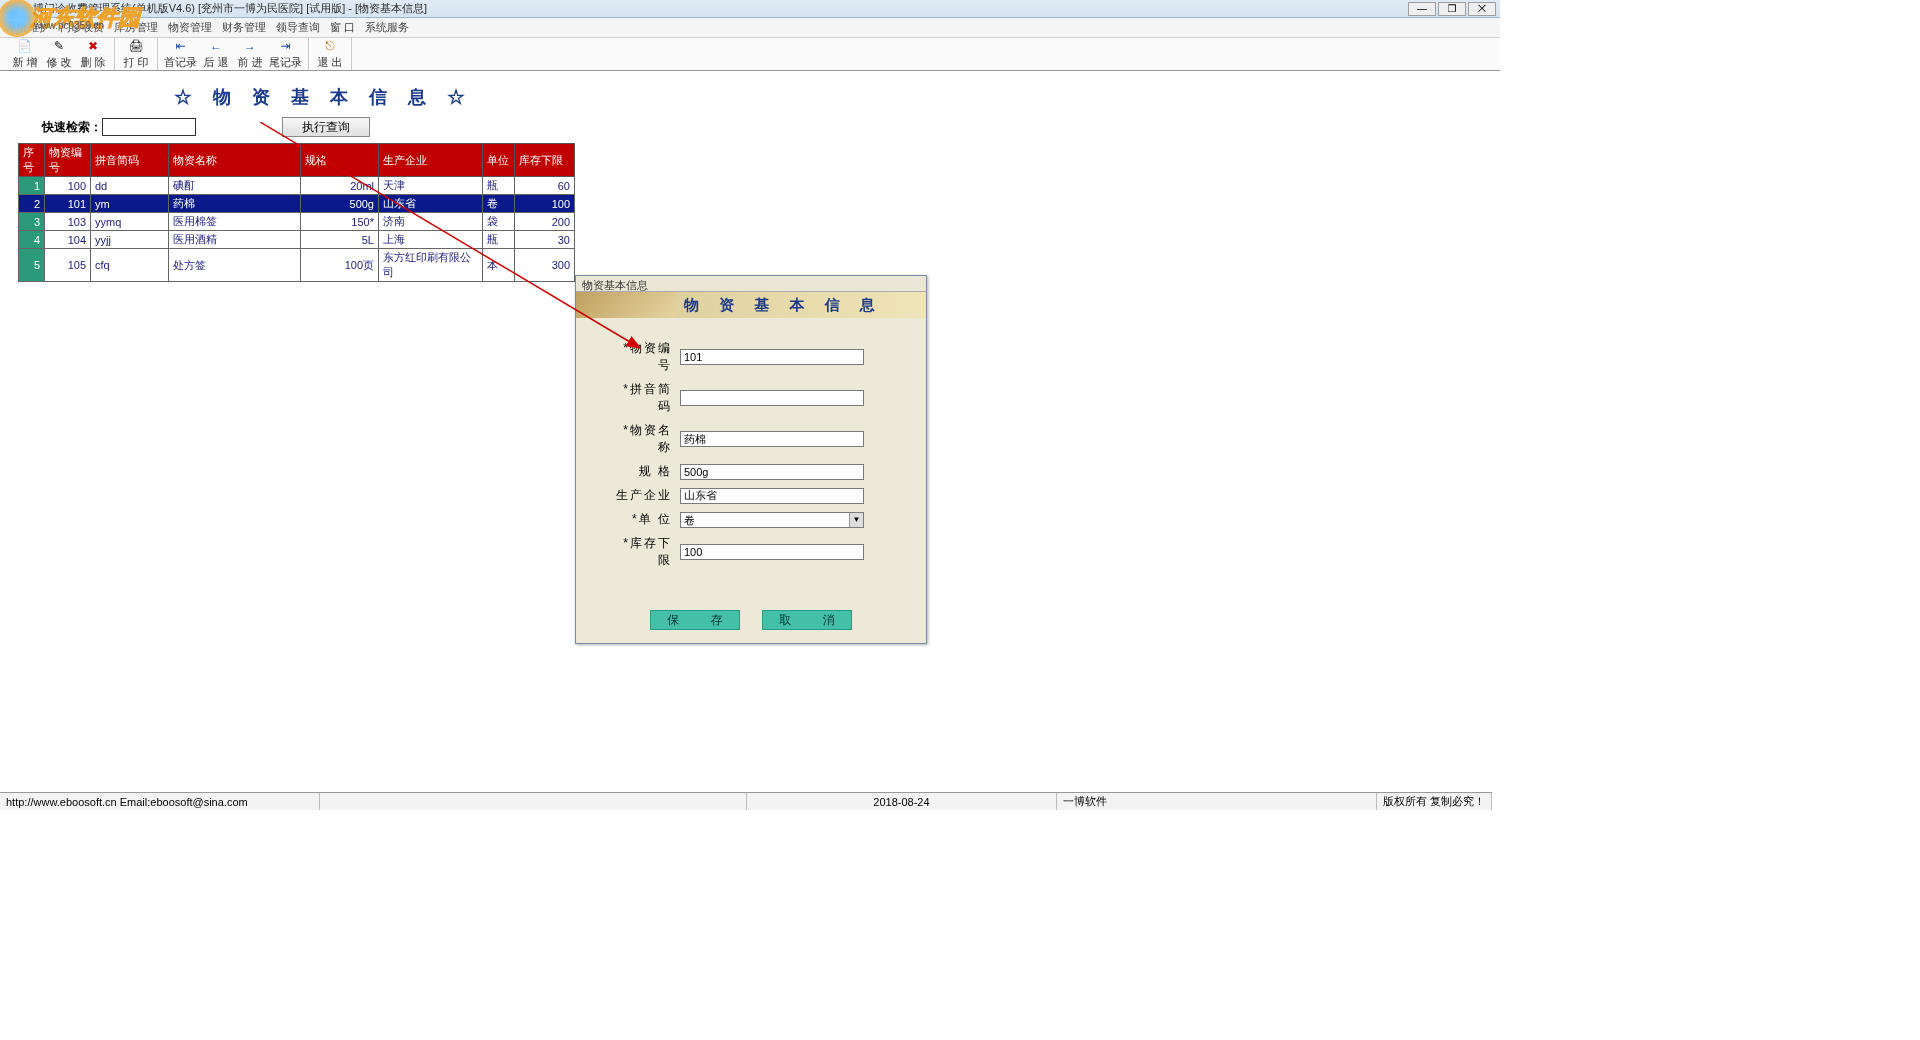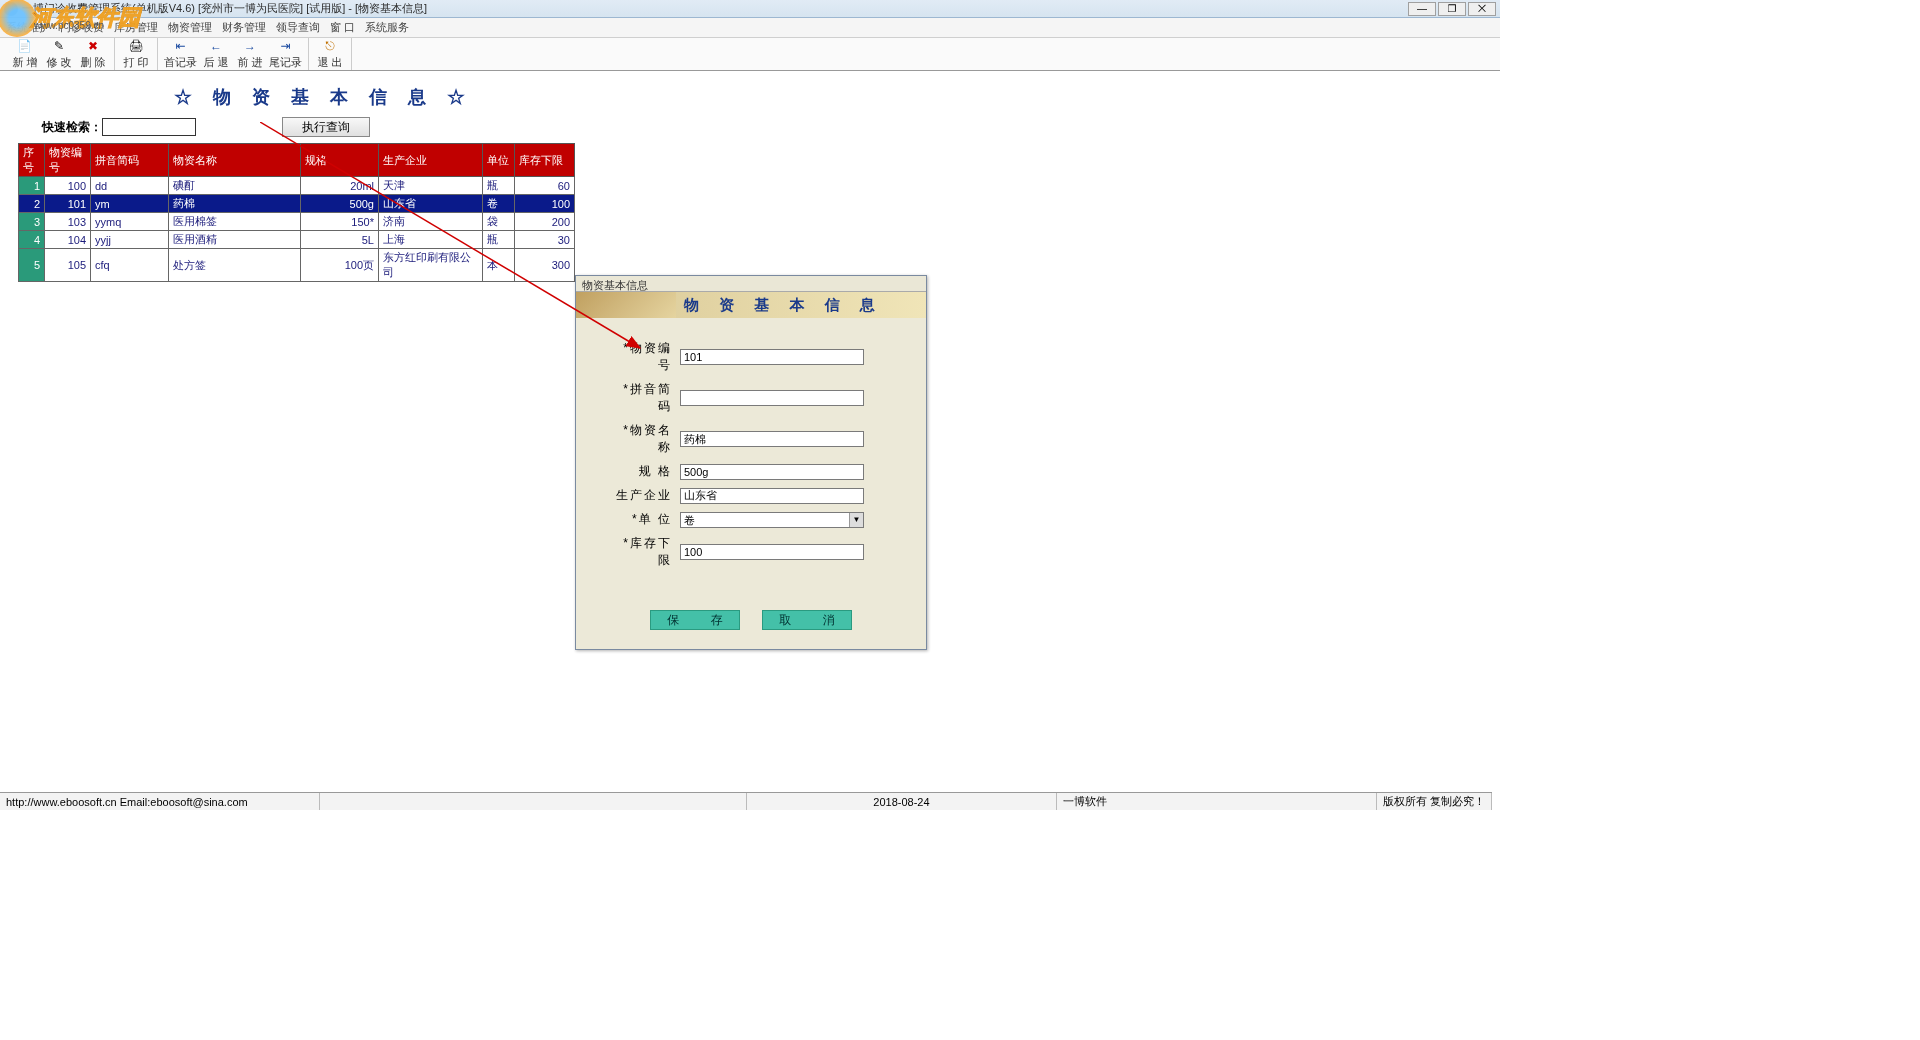--- a/index.html
+++ b/index.html
@@ -56,21 +56,21 @@
     .dialog-banner { height:26px; background:linear-gradient(90deg,#d9c896,#f0e5b8); position:relative; display:flex; align-items:center; }
     .dialog-banner .ban-img { width:100px; height:26px; background:linear-gradient(135deg,#c0a060,#e5d4a0); }
     .dialog-banner .ban-title { color:#1a3a8a; font-weight:bold; font-size:15px; letter-spacing:8px; margin-left:8px; }
     .dialog-body { padding:22px 20px 6px 34px; }
     .fld { display:flex; align-items:center; margin-bottom:7px; }
     .fld label { width:62px; text-align:right; margin-right:8px; font-size:12px; letter-spacing:2px; }
     .fld input { width:184px; height:16px; border:1px solid #7a7a7a; font-size:11px; padding:0 3px; }
     .fld .sel-wrap { width:184px; height:16px; border:1px solid #7a7a7a; display:flex; background:#fff; }
     .fld .sel-wrap .sel-val { flex:1; font-size:11px; padding:0 3px; }
     .fld .sel-wrap .sel-arr { width:14px; background:#ddd; border-left:1px solid #999; display:flex; align-items:center; justify-content:center; font-size:8px; }
-    .dialog-btns { display:flex; justify-content:center; gap:22px; padding:28px 0 19px; }
+    .dialog-btns { display:flex; justify-content:center; gap:22px; padding:28px 0 13px; }
     .dlg-btn { width:90px; height:20px; background:#44c0a8; border:1px solid #2a9a80; color:#003030; font-size:12px; letter-spacing:14px; padding-left:14px; cursor:pointer; }
 
     
     .statusbar { position:absolute; bottom:0; left:0; right:8px; height:18px; border-top:1px solid #999; display:flex; align-items:center; font-size:11px; background:#f3f3f3; }
     .statusbar > div { border-right:1px solid #bbb; padding:0 6px; height:100%; display:flex; align-items:center; }
     .status-left{width:320px;} .status-mid{flex:1;} .status-mid2{width:310px; justify-content:center;} .status-comp{width:320px;} .status-right{flex:0 0 auto; border-right:none;}
   </style>
 </head>
 <body>
 

